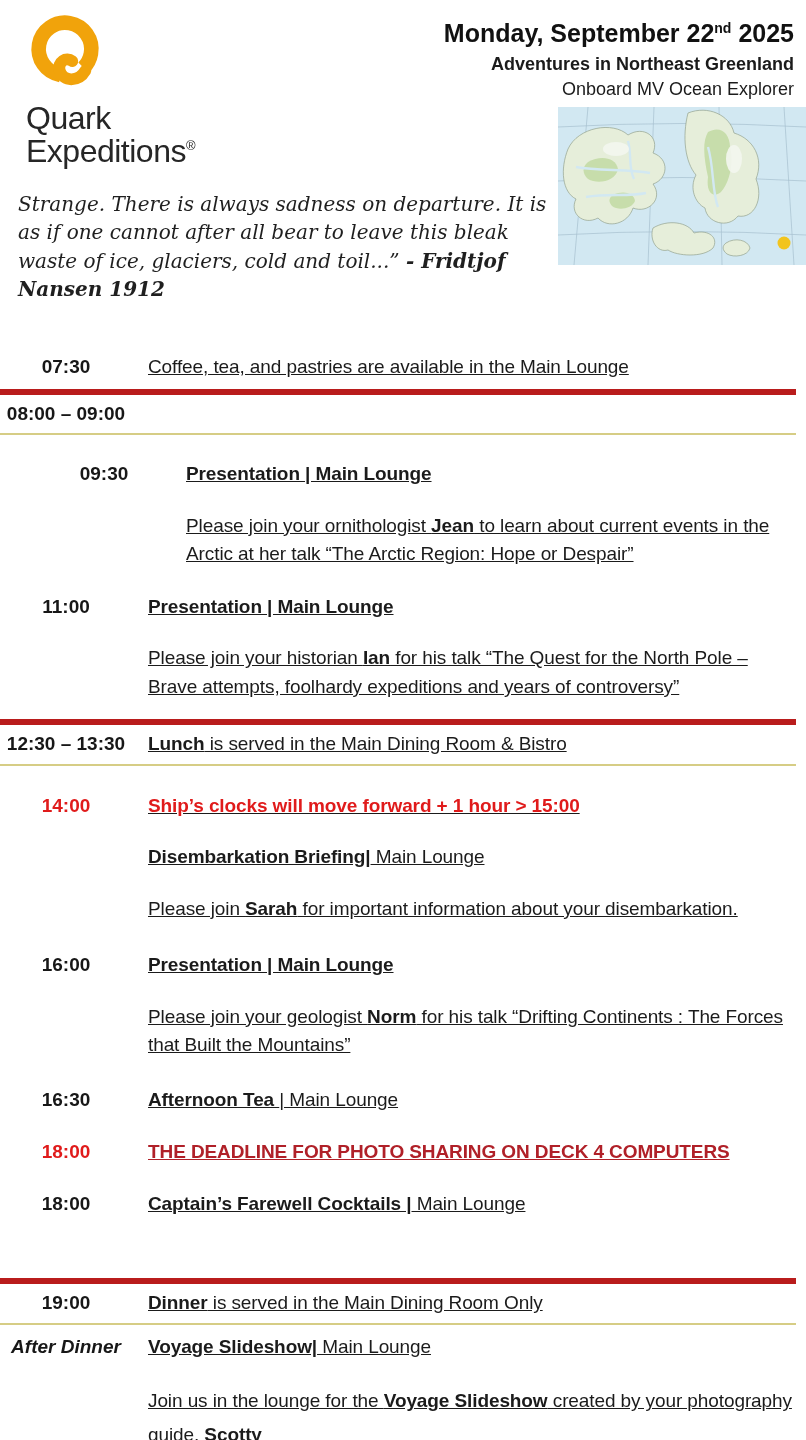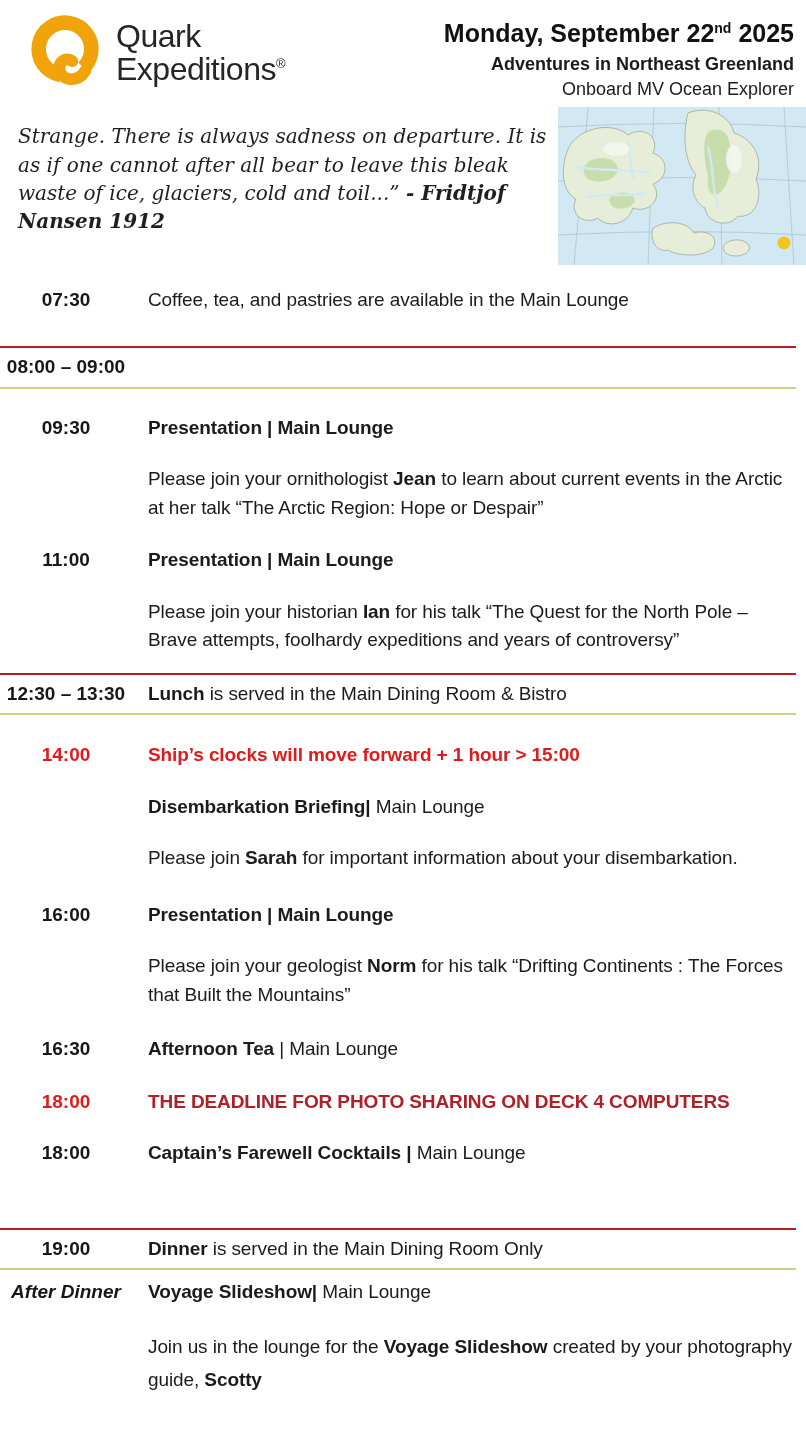--- a/index.html
+++ b/index.html
@@ -1,21 +1,21 @@
 <!DOCTYPE html>
 <html><head>
 <meta charset="utf-8">
 <style>
   html,body{margin:0;padding:0;background:#ffffff;}
   .page{position:relative;width:806px;height:1440px;background:#fff;overflow:hidden;
         font-family:"Liberation Sans",sans-serif;color:#1b1b1b;display:flex;flex-direction:column;}
 
   
   .header{display:flex;justify-content:space-between;align-items:flex-start;padding:12px 8px 0 26px;}
-  .brand{display:flex;align-items:flex-start;gap:12px;}
+  .brand{display:flex;align-items:flex-start;flex-direction:column;}
   .brand-text{line-height:1.03;padding-top:8px;font-size:32px;color:#262626;letter-spacing:-0.5px;}
   .brand-text .reg{font-size:13px;vertical-align:super;}
   .header-right{text-align:right;padding-top:6px;line-height:1.25;padding-right:4px;}
   .date{font-size:25px;font-weight:bold;color:#111;}
   .date sup{font-size:14px;}
   .subtitle{font-size:18px;font-weight:bold;margin-top:4px;}
   .vessel{font-size:18px;margin-top:2px;}
 
   
   .map{position:absolute;top:107px;right:0;width:248px;height:158px;}
@@ -24,26 +24,26 @@
   .page-title{font-size:64px;font-weight:bold;letter-spacing:-2.5px;line-height:1.02;
               margin:8px 0 0 18px;color:#0d0d0d;}
   .quote{margin:22px 0 0 18px;width:552px;font-family:"DejaVu Serif",serif;font-style:italic;
          font-size:20px;line-height:1.42;color:#1f1f1f;}
   .quote .attr{font-weight:bold;}
 
   
   .schedule{margin-top:50px;padding-right:10px;}
   .row{display:flex;align-items:flex-start;}
   .time{flex:0 0 132px;text-align:center;font-weight:bold;font-size:19px;line-height:1.5;color:#171717;}
-  .content{flex:1;padding-left:16px;font-size:19px;line-height:1.5;letter-spacing:-0.1px;}
+  .content{flex:1;padding-left:16px;font-size:19px;line-height:1.5;letter-spacing:-0.1px;text-decoration:underline;}
   .b{font-weight:bold;}
   .it{font-style:italic;}
   .red{color:#E01B1B;}
   .darkred{color:#B02028;font-weight:bold;}
-  .meal{border-top:2px solid #b91c1c;border-bottom:2px solid #D6CD85;padding:5px 0;}
+  .meal{border-top:6px solid #b91c1c;border-bottom:2px solid #D6CD85;padding:5px 0;}
   .body{margin-top:23px;max-width:648px;}
   .line{display:block;}
 </style>
 </head>
 <body>
 
 <div class="page">
 
   <div class="header">
     <div class="brand">
@@ -99,30 +99,30 @@
           <ellipse cx="176" cy="52" rx="8" ry="14"></ellipse>
       </g>
       <circle cx="226" cy="136" r="6.5" fill="#F2C41E"></circle>
     </svg>
   </div>
 
   <div class="quote"><span>Strange. There is always sadness on departure. It is as if one cannot after all bear to leave this bleak waste of ice, glaciers, cold and toil...” </span><span class="attr">- Fridtjof Nansen 1912</span></div>
 
   <div class="schedule">
 
-    <div class="row" style="margin-bottom:32px;">
+    <div class="row" style="margin-bottom:7px;">
       <div class="time">07:30</div>
       <div class="content">Coffee, tea, and pastries are available in the Main Lounge</div>
     </div>
 
     <div class="row meal" style="margin-bottom:25px;">
       <div class="time">08:00 – 09:00</div>
     </div>
 
-    <div class="row" style="margin-bottom:24px;">
+    <div class="row" style="margin-bottom:24px;padding-left:38px;">
       <div class="time">09:30</div>
       <div class="content">
         <div class="b">Presentation | Main Lounge</div>
         <div class="body"><span>Please join your ornithologist </span><span class="b">Jean</span><span> to learn about current events in the Arctic at her talk “The Arctic Region: Hope or Despair”</span></div>
       </div>
     </div>
 
     <div class="row" style="margin-bottom:18px;">
       <div class="time">11:00</div>
       <div class="content">

